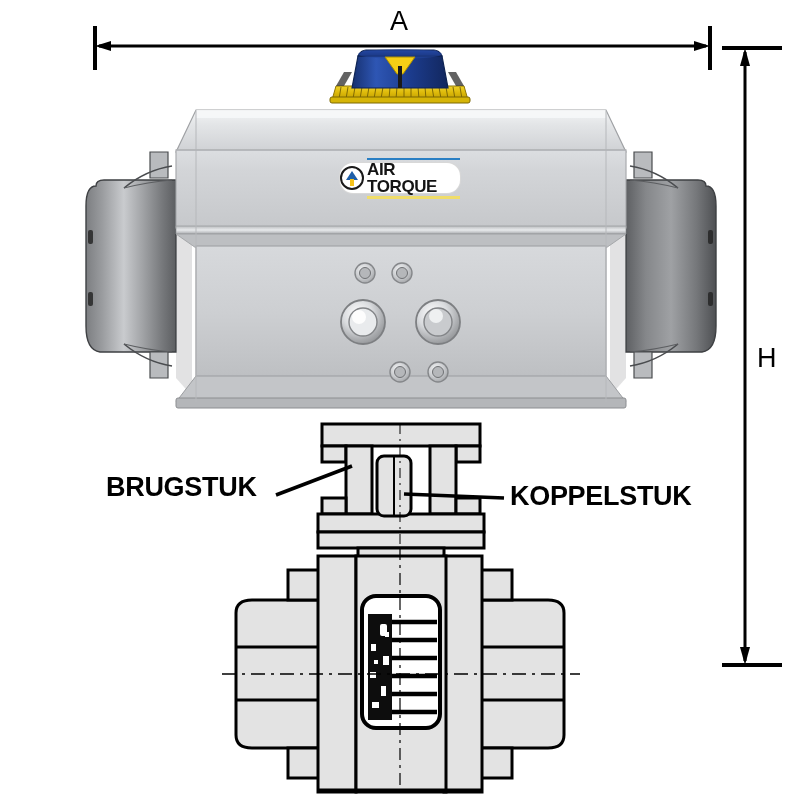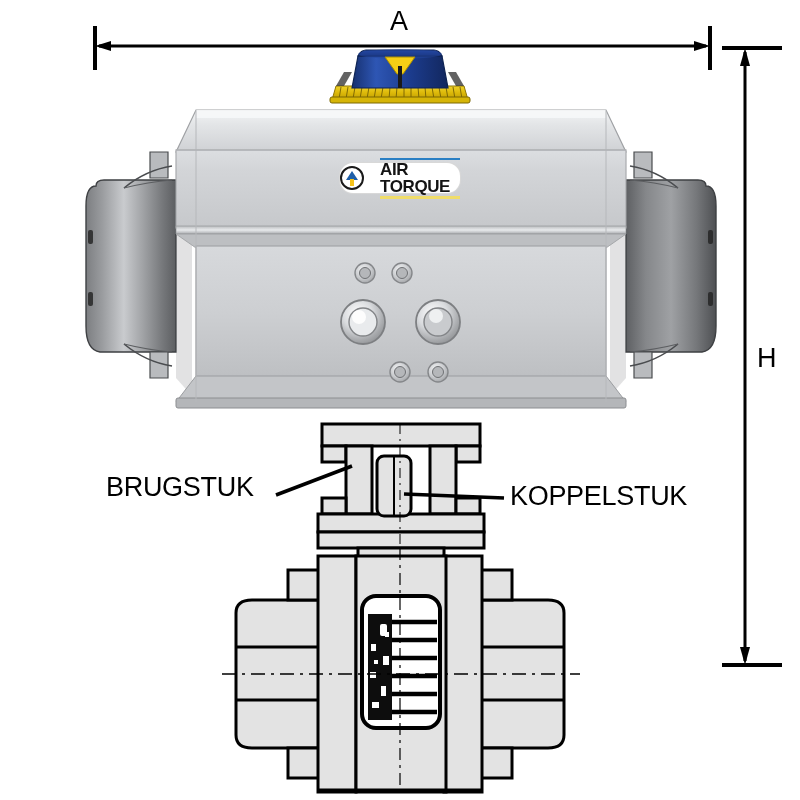--- a/index.html
+++ b/index.html
@@ -29,38 +29,38 @@
     font-family: "Liberation Sans", sans-serif;
     font-size: 27px;
     font-weight: 400;
     color: #000000;
     letter-spacing: 0px;
   }
   .part-label {
     position: absolute;
     font-family: "Liberation Sans", sans-serif;
     font-size: 27px;
-    font-weight: normal;
+    font-weight: bold;
     color: #000000;
     letter-spacing: -0.3px;
     white-space: nowrap;
   }
   .brand-plate {
     position: absolute;
     display: flex;
     align-items: center;
     justify-content: center;
     background: #ffffff;
     border-radius: 13px;
     box-shadow: 0 0 0 1px #d8d8d8;
   }
   .brand-inner {
     display: flex;
     align-items: center;
-    gap: 16px;
+    gap: 3px;
   }
   .brand-badge {
     width: 20px;
     height: 20px;
     border-radius: 50%;
     background: #ffffff;
     border: 2px solid #1a1a1a;
     display: flex;
     align-items: center;
     justify-content: center;

